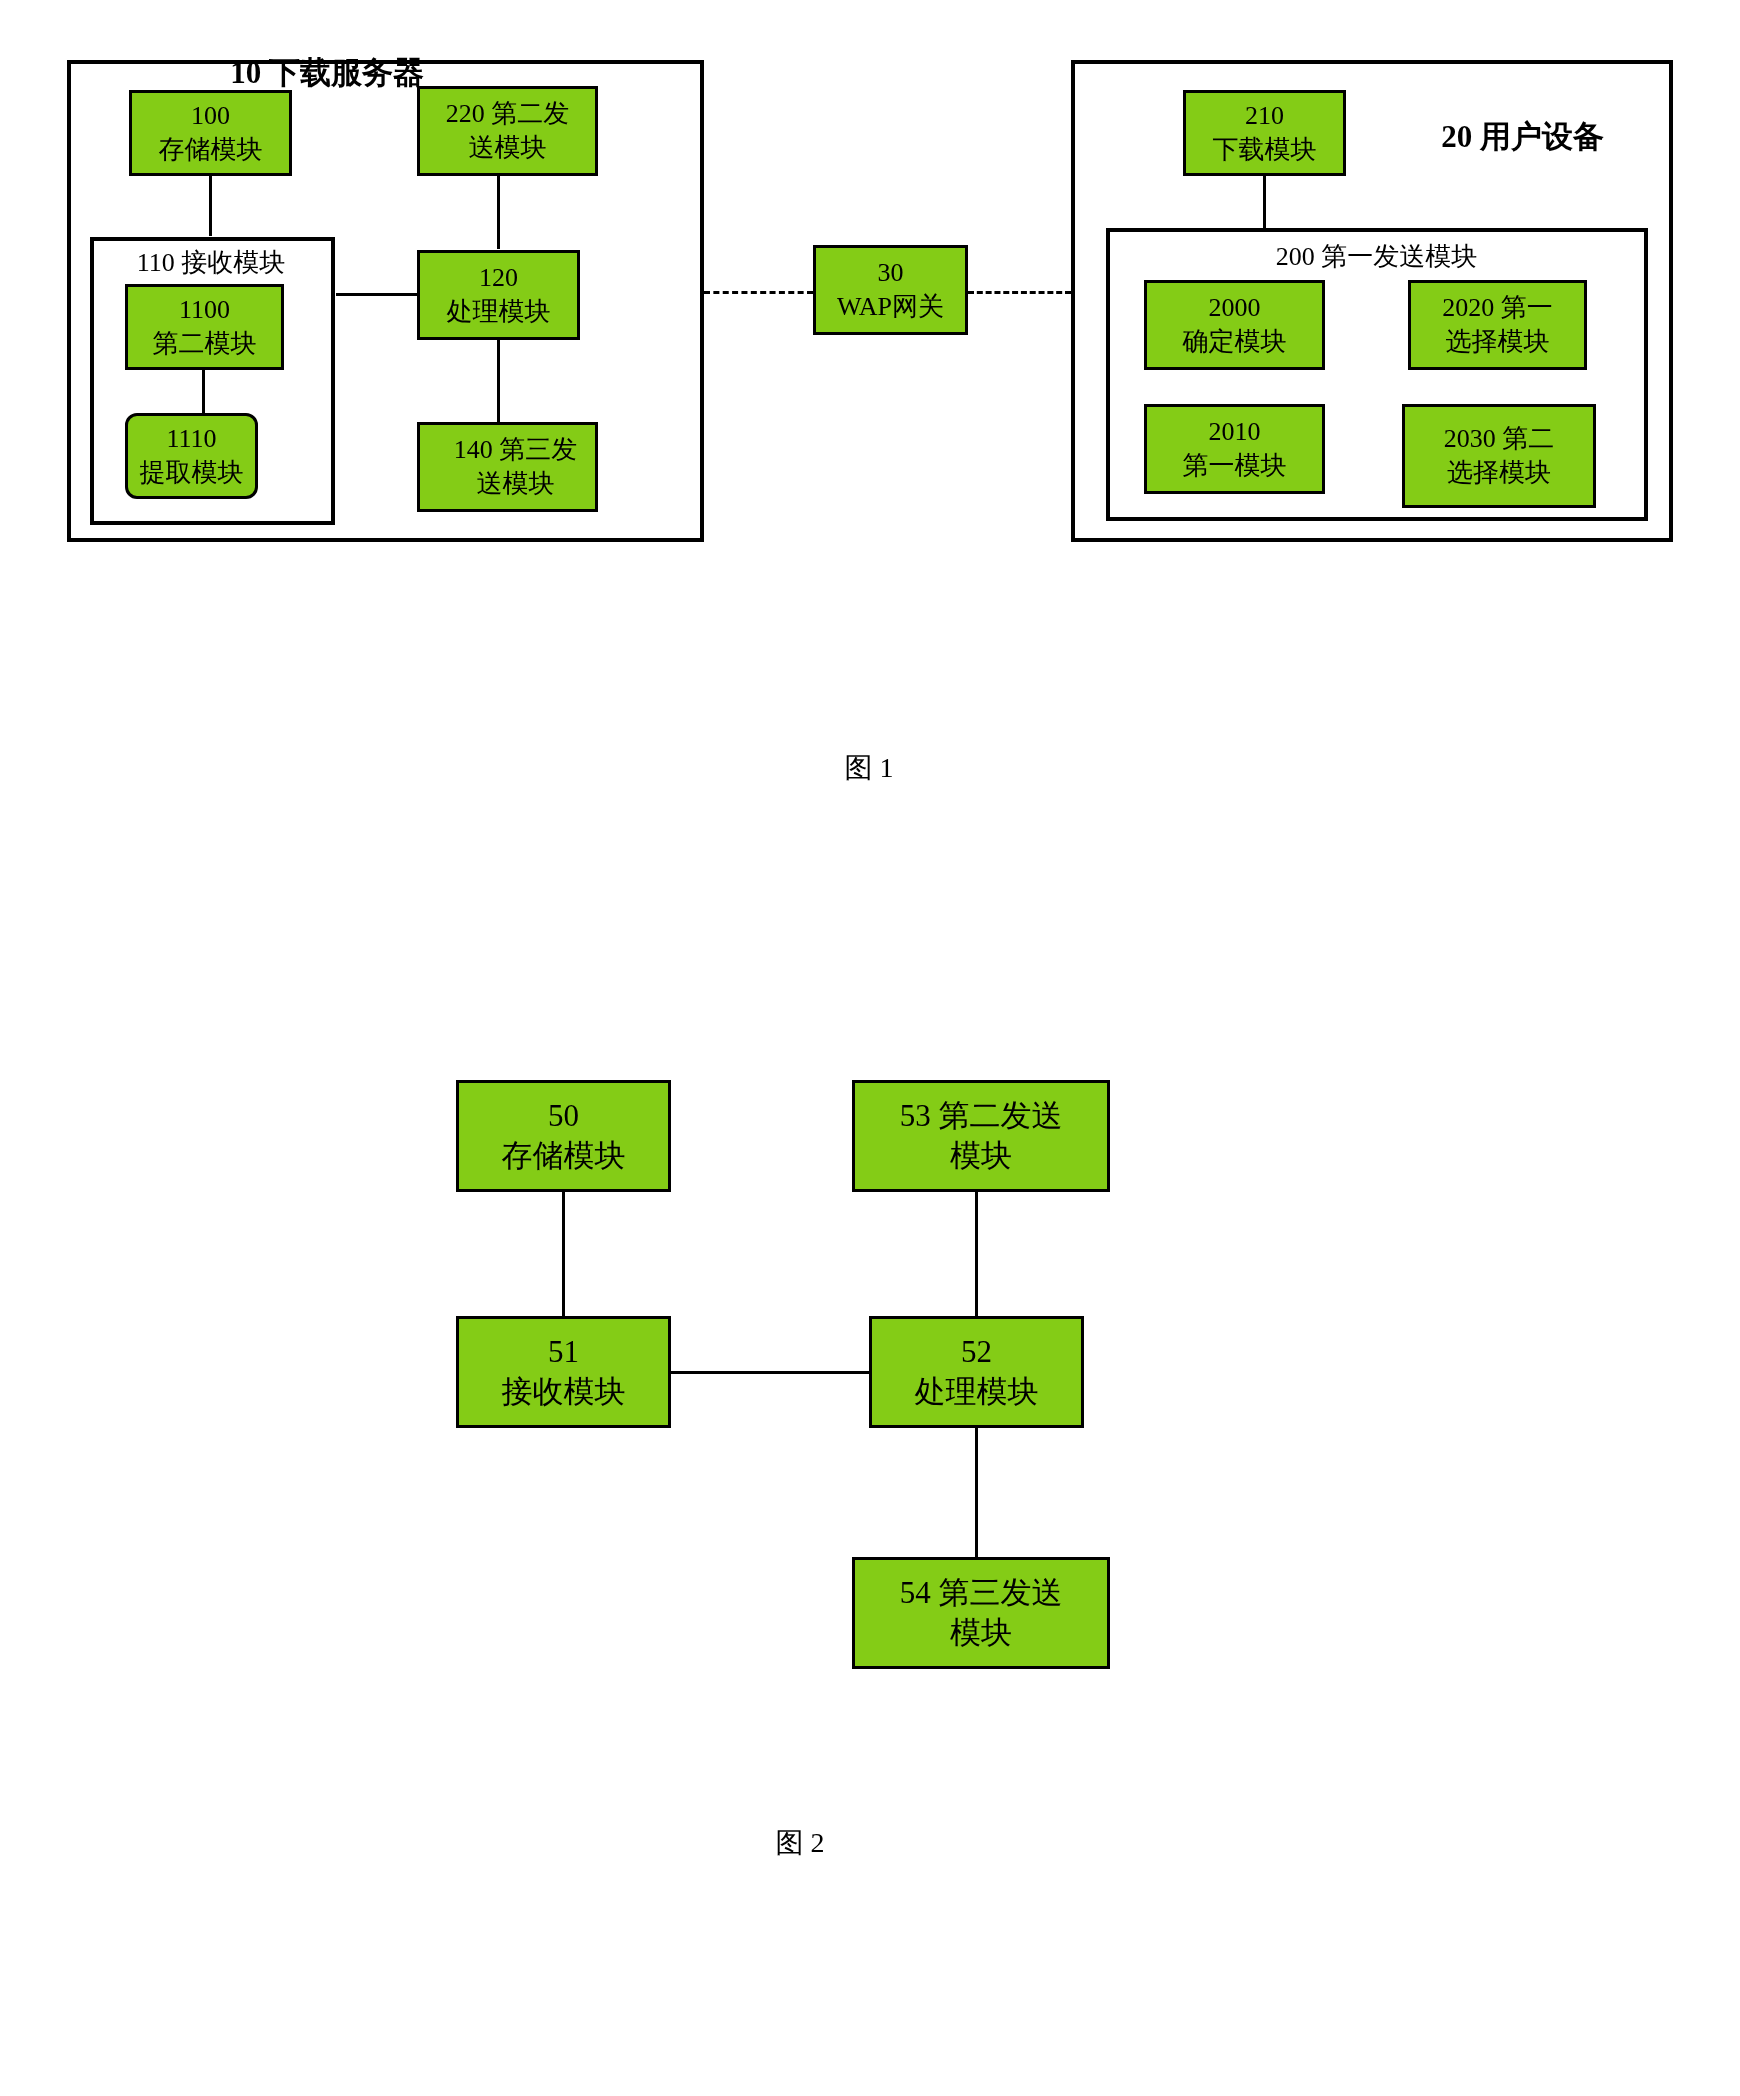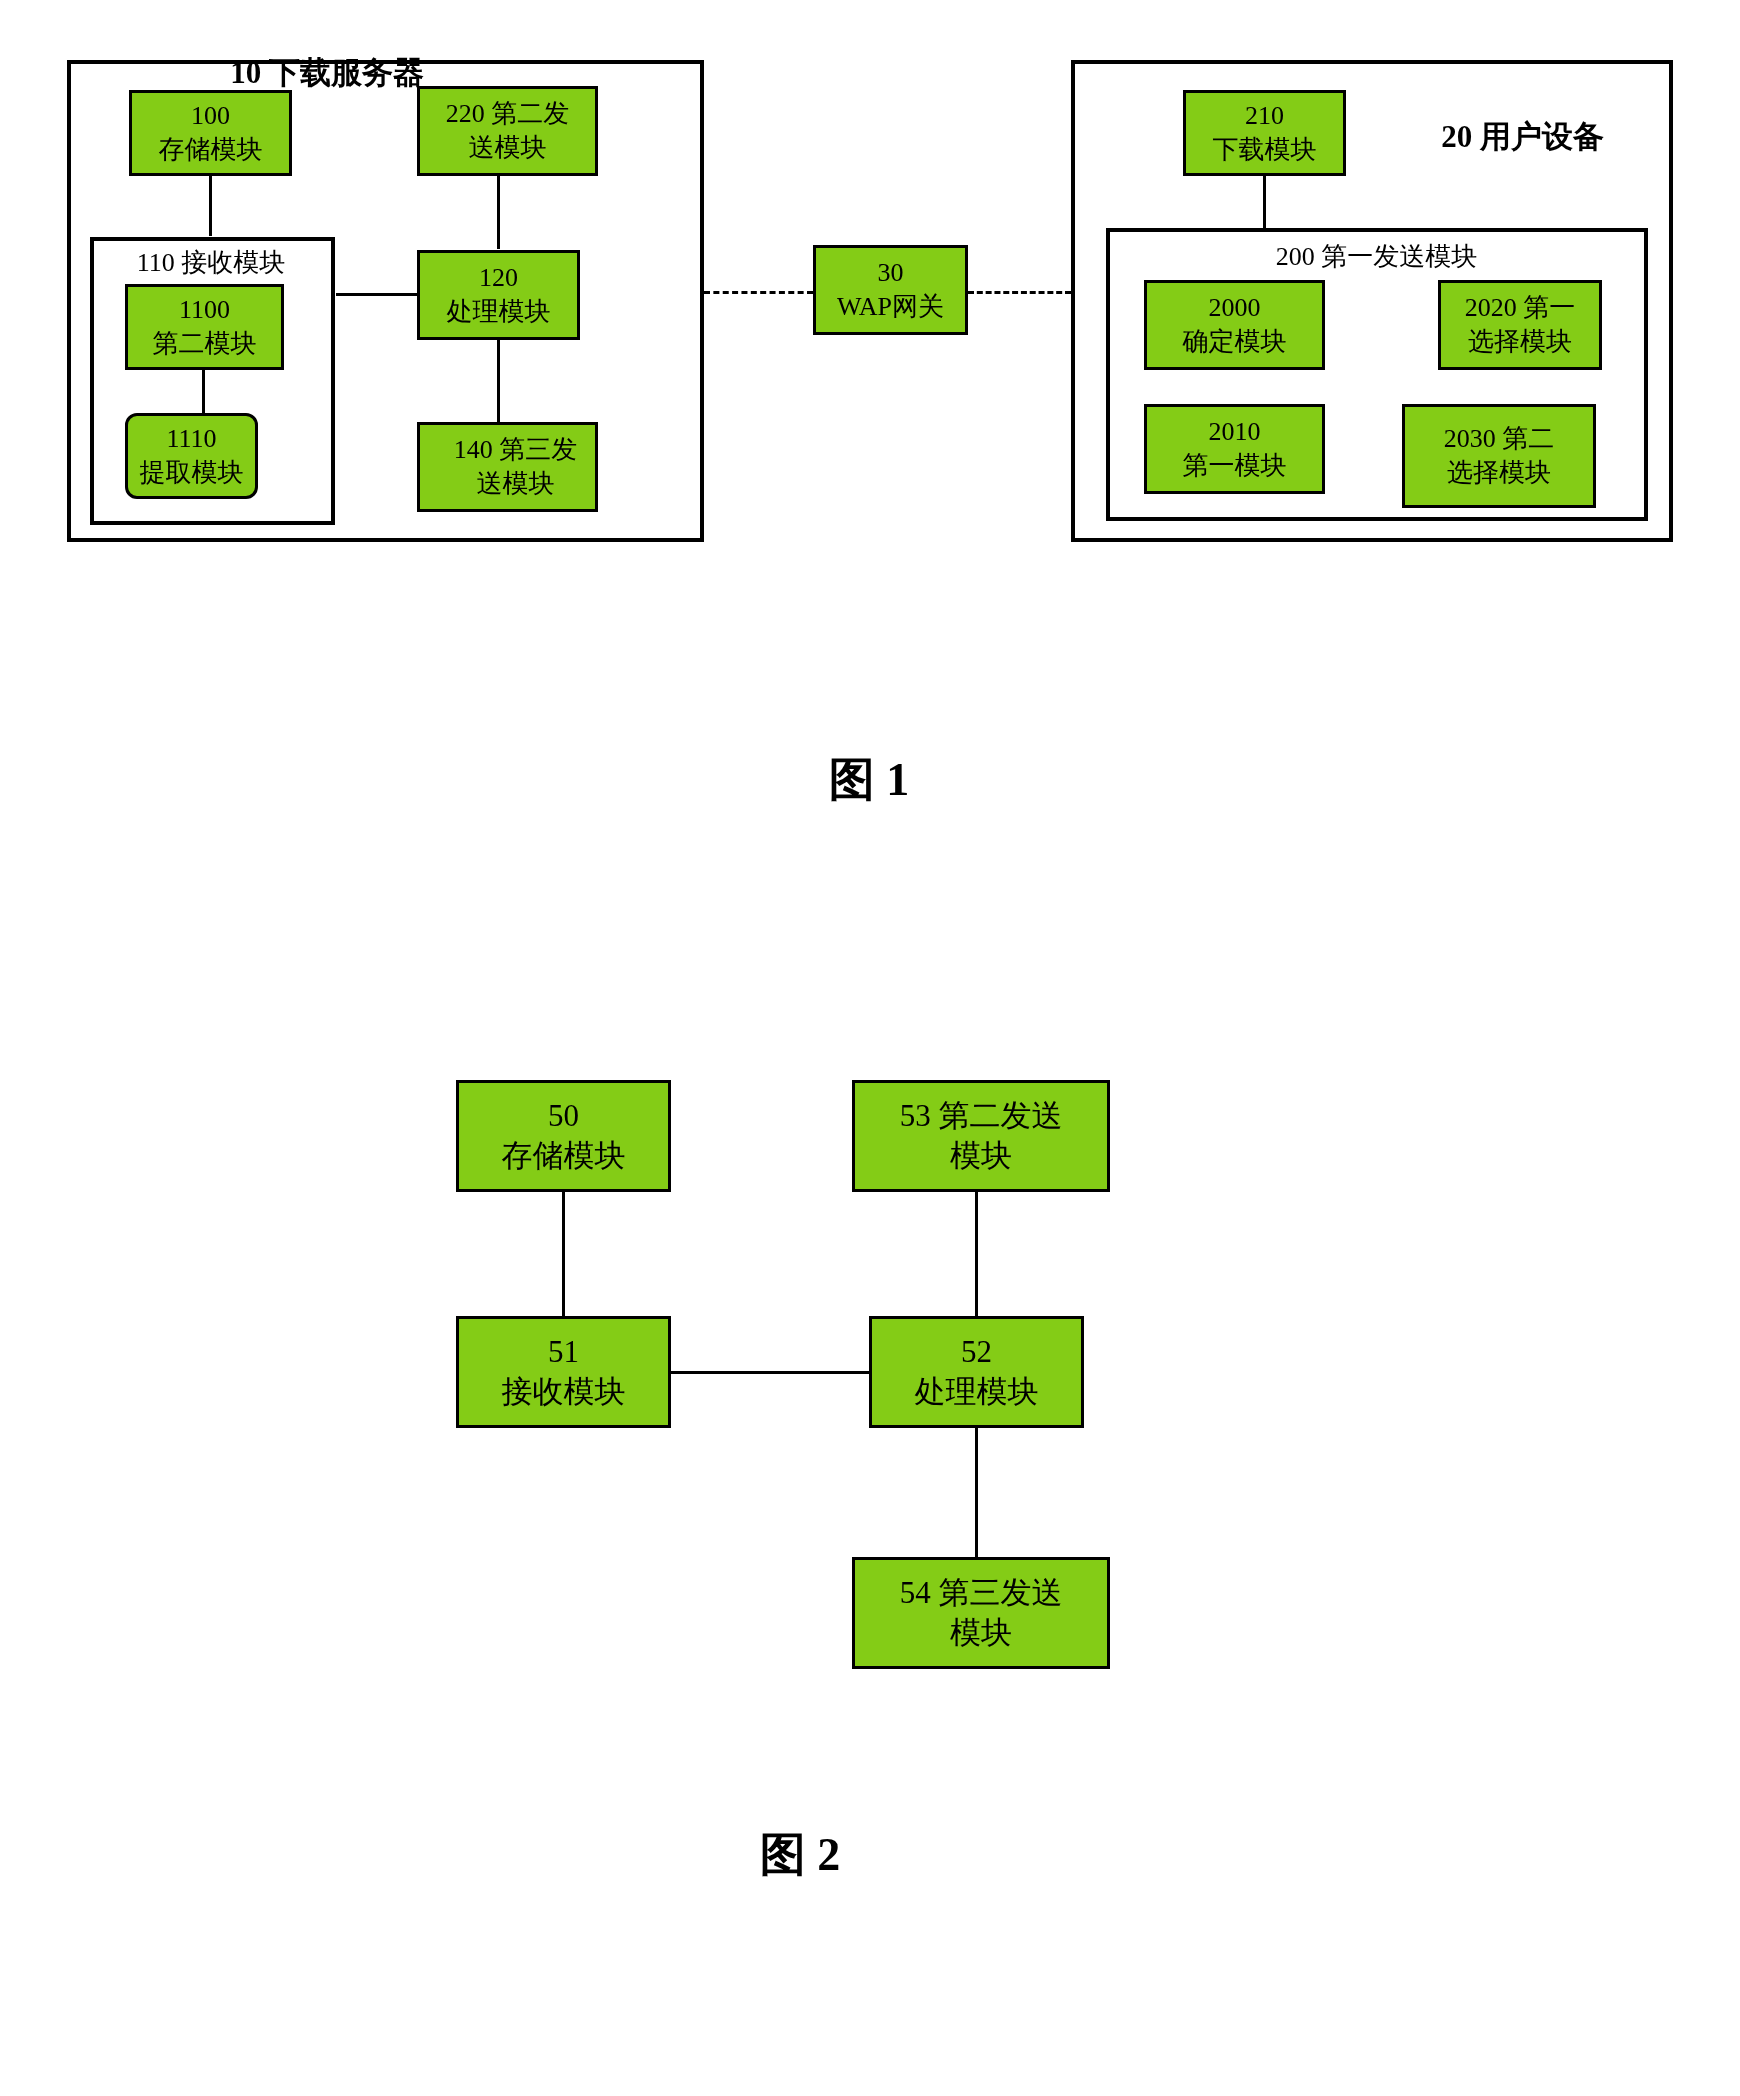--- a/index.html
+++ b/index.html
@@ -28,22 +28,22 @@
     background: #fff;
   }
   .label {
     position: absolute;
     font-size: 31px;
     font-weight: bold;
     text-align: center;
   }
   .fig-label {
     position: absolute;
-    font-size: 46px;
-    font-weight: bold;
+    font-size: 28px;
+    font-weight: normal;
     text-align: center;
   }
   .line {
     position: absolute;
     background: #000;
   }
   .dash-h {
     position: absolute;
     border-top: 3.4px dashed #000;
     height: 0;
@@ -107,21 +107,21 @@
 <div class="box" style="left:1144px; top:280px; width:181px; height:90px;">
   <span>2000</span>
   <span>确定模块</span>
 </div>
 
 <div class="box" style="left:1144px; top:404px; width:181px; height:90px;">
   <span>2010</span>
   <span>第一模块</span>
 </div>
 
-<div class="box" style="left:1438px; top:280px; width:164px; height:90px;">
+<div class="box" style="left:1408px; top:280px; width:179px; height:90px;">
   <span>2020 第一</span>
   <span>选择模块</span>
 </div>
 
 <div class="box" style="left:1402px; top:404px; width:194px; height:104px;">
   <span>2030 第二</span>
   <span>选择模块</span>
 </div>
 
 <div class="line" style="left:209px; top:176px; width:3.4px; height:60px;"></div>

